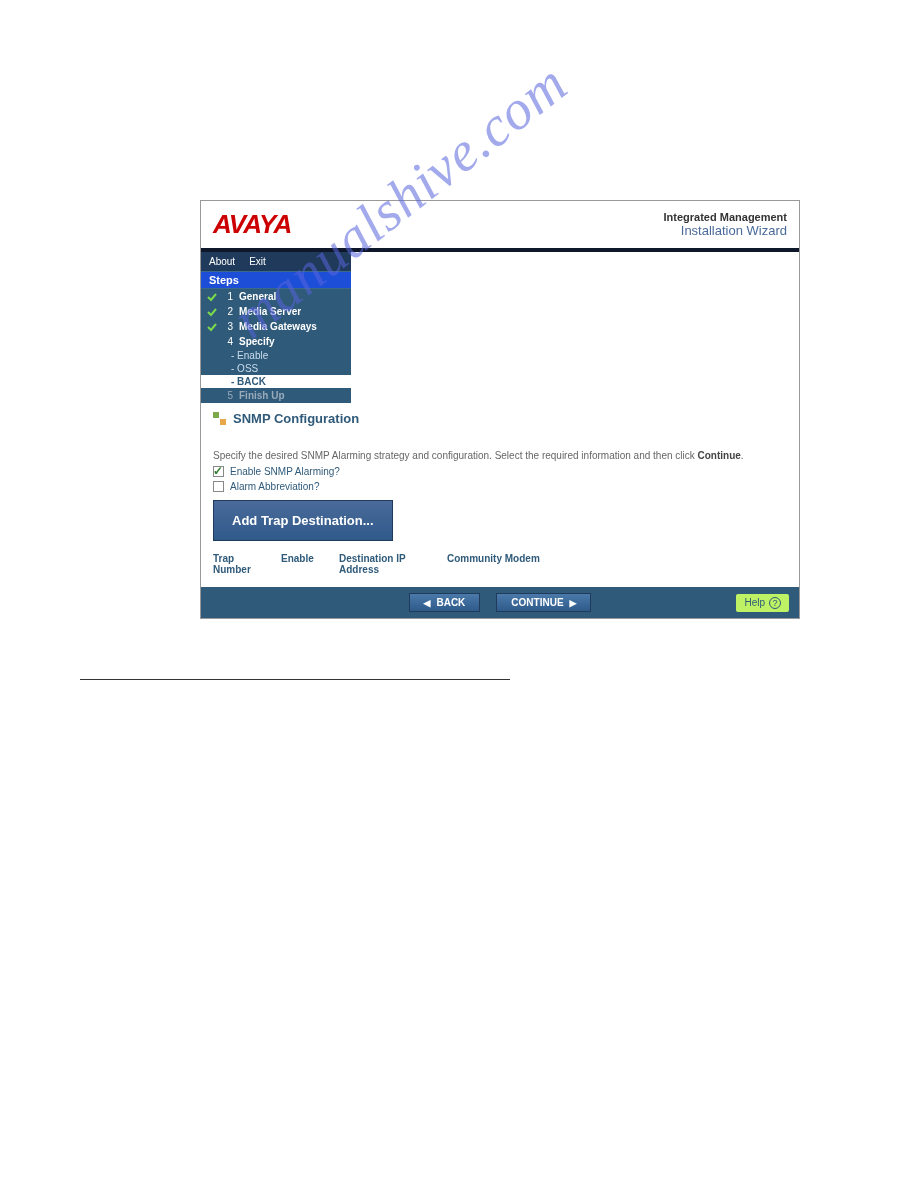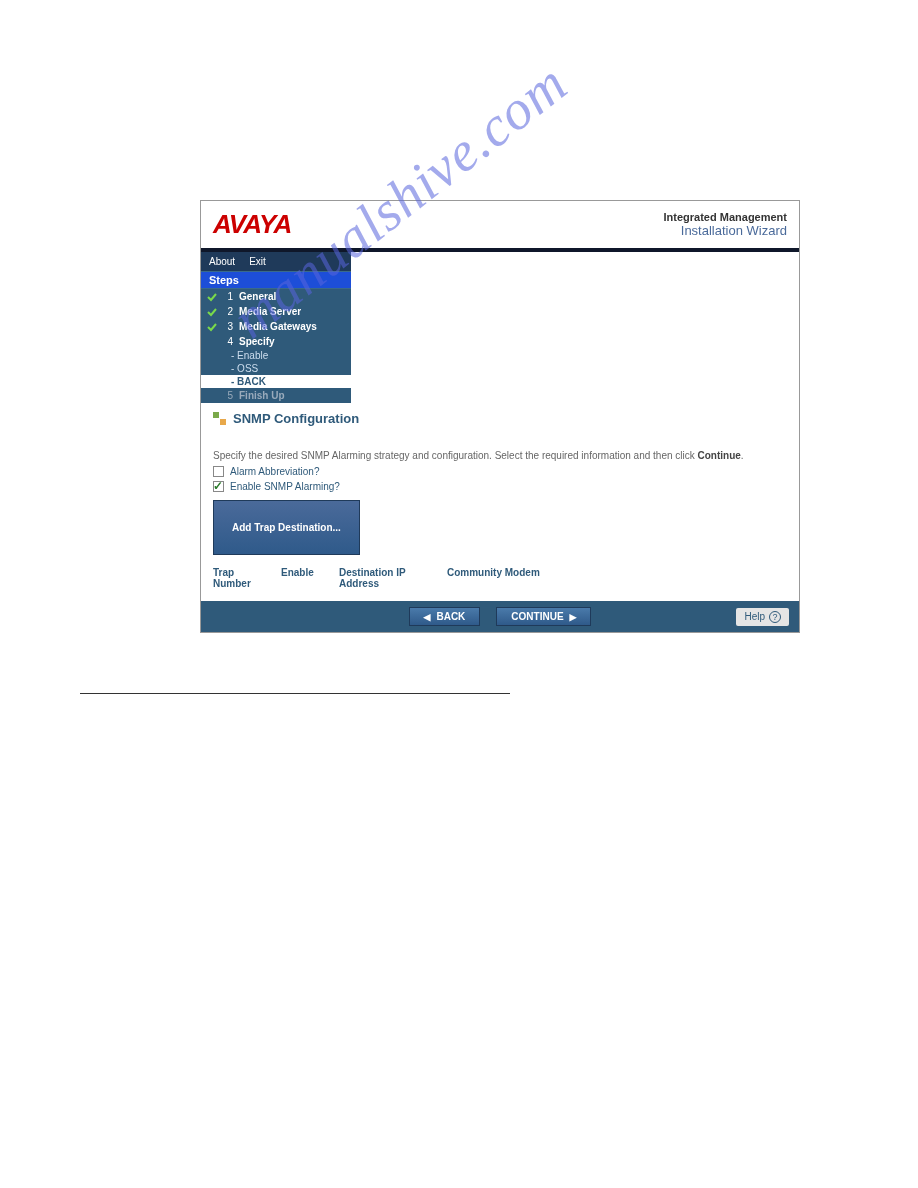--- a/index.html
+++ b/index.html
@@ -28,26 +28,26 @@
   .sect-title { color: #2f5a7a; font-weight: bold; font-size: 13px; display: flex; align-items: center; gap: 6px; margin-bottom: 23px; }
   .pix { width: 14px; height: 14px; display: inline-block; position: relative; }
   .pix::before, .pix::after { content: ""; position: absolute; width: 6px; height: 6px; }
   .pix::before { background: #7aa94a; left: 0; top: 0; }
   .pix::after { background: #e8a84a; left: 7px; top: 7px; }
   .desc { font-size: 10px; color: #666; line-height: 1.3; }
   .desc b { color: #444; }
   .cb-row { display: flex; align-items: center; gap: 6px; margin: 4px 0; font-size: 10px; color: #2f5a7a; }
   .cb { width: 11px; height: 11px; border: 1px solid #888; background: #fff; position: relative; }
   .cb.checked::after { content: "✓"; position: absolute; top: -3px; left: -1px; font-size: 12px; color: #2a7a2a; font-weight: bold; }
-  .addbtn { background: linear-gradient(#4a6a9a,#2f5a8a); color: #fff; border: 1px solid #1f3a5a; padding: 21px 18px; font-size: 10px; font-weight: bold; cursor: pointer; margin: 4px 0 8px 0; display: inline-block; }
+  .addbtn { background: linear-gradient(#4a6a9a,#2f5a8a); color: #fff; border: 1px solid #1f3a5a; padding: 12px 18px; font-size: 13px; font-weight: bold; cursor: pointer; margin: 4px 0 8px 0; display: inline-block; }
   .tbl-hdr { display: flex; gap: 18px; font-size: 10px; color: #2f5a7a; font-weight: bold; padding: 4px 0; }
   .tbl-hdr > div { line-height: 1.1; }
   .footer { background: #2f5a7a; padding: 6px 10px; display: flex; justify-content: center; align-items: center; gap: 16px; position: relative; }
   .navbtn { background: linear-gradient(#4a7aaa,#2f5a8a); color: #fff; border: 1px solid #1f3a5a; padding: 3px 14px; font-size: 10px; font-weight: bold; cursor: pointer; display: inline-flex; align-items: center; gap: 6px; }
-  .help { position: absolute; right: 10px; top: 50%; transform: translateY(-50%); background: #e5e5e5; color: #2f5a7a; font-size: 10px; padding: 3px 8px; border-radius: 2px; display: flex; align-items: center; gap: 4px; cursor: pointer; }
+  .help { position: absolute; right: 10px; top: 50%; transform: translateY(-50%); background: #bef264; color: #2f5a7a; font-size: 10px; padding: 3px 8px; border-radius: 2px; display: flex; align-items: center; gap: 4px; cursor: pointer; }
   .qmark { width: 12px; height: 12px; border: 1px solid #2f5a7a; border-radius: 50%; display: inline-flex; align-items: center; justify-content: center; font-size: 9px; }
   .tri { font-size: 9px; }
   .hr { border-top: 1px solid #333; width: 430px; margin-top: 40px; }
   .watermark { position: absolute; left: 220px; top: 300px; font-size: 56px; color: rgba(88,100,220,0.55); transform: rotate(-38deg); transform-origin: left top; font-style: italic; font-family: Georgia, serif; pointer-events: none; letter-spacing: 1px; white-space: nowrap; }
 </style>
 </head>
 <body>
 
 <div class="page">
   <div class="wizard">
@@ -113,26 +113,26 @@
       <div class="content">
         <div class="sect-title">
           <span class="pix"></span>
           <span>SNMP Configuration</span>
         </div>
         <div class="desc">
           <span>Specify the desired SNMP Alarming strategy and configuration. Select the required information and then click </span><b>Continue</b><span>.</span>
         </div>
 
         <div class="cb-row">
+          <span class="cb checked"></span>
+          <span>Enable SNMP Alarming?</span>
+        </div>
+        <div class="cb-row">
           <span class="cb"></span>
           <span>Alarm Abbreviation?</span>
-        </div>
-        <div class="cb-row">
-          <span class="cb checked"></span>
-          <span>Enable SNMP Alarming?</span>
         </div>
 
         <div class="addbtn">Add Trap Destination...</div>
 
         <div class="tbl-hdr">
           <div style="width:50px"><span>Trap Number</span></div>
           <div style="width:40px">Enable</div>
           <div style="width:90px">Destination IP Address</div>
           <div>Community Modem</div>
         </div>

